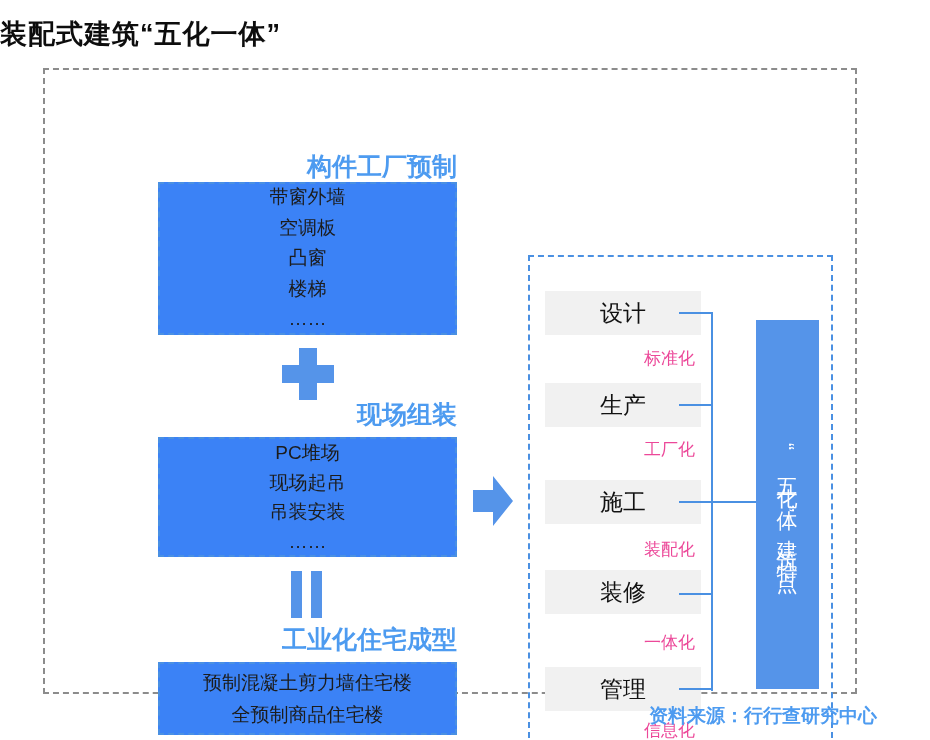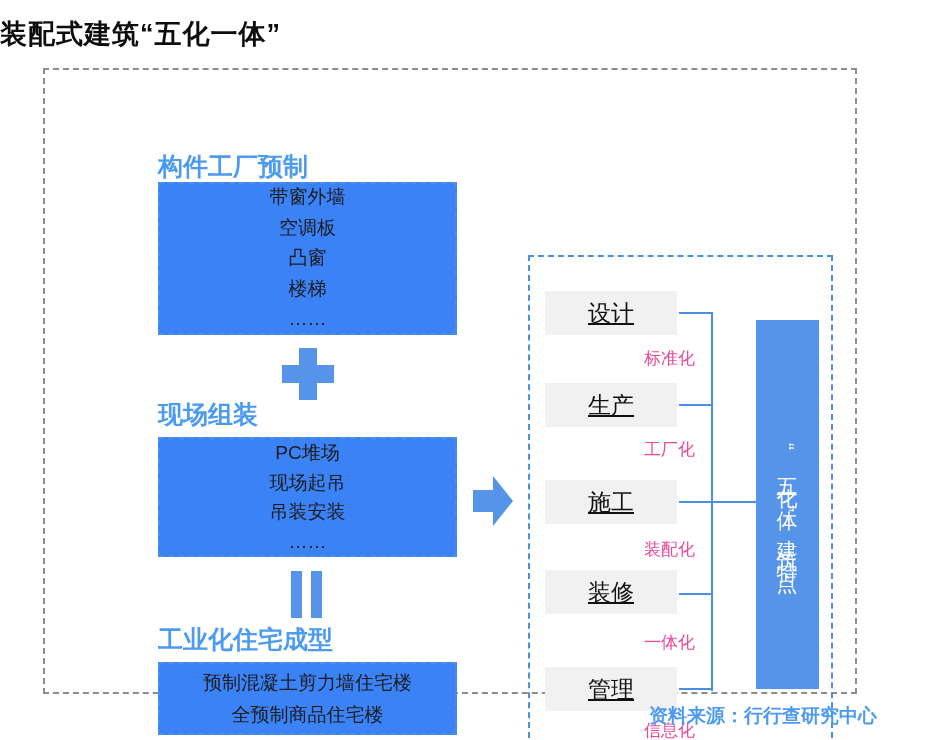--- a/index.html
+++ b/index.html
@@ -8,21 +8,21 @@
 
   
   .title{position:absolute;top:16px;left:0;width:100%;text-align:left;
          font-size:27px;font-weight:bold;color:#0d0d0d;letter-spacing:1px;}
 
   
   .outer{position:absolute;left:43px;top:68px;width:814px;height:626px;
          border:2px dashed #8c8c8c;box-sizing:border-box;}
 
   
-  .sec-heading{position:absolute;left:113px;width:299px;text-align:left;
+  .sec-heading{position:absolute;left:113px;width:299px;text-align:right;
                font-size:25px;font-weight:bold;color:#4d9bf0;}
   .dash-box{position:absolute;left:113px;width:299px;box-sizing:border-box;
             border:2px dashed #4a90e2;display:flex;flex-direction:column;
             justify-content:center;align-items:center;background:#3b82f6;}
   .dash-box .item{font-size:19px;color:#1c1c1c;text-align:center;}
   .box-1{top:112px;height:153px;}  .box-1 .item{line-height:30.5px;}
   .box-2{top:367px;height:120px;}  .box-2 .item{line-height:29.5px;}
   .box-3{top:592px;height:73px;}   .box-3 .item{line-height:32px;}
   .h-1{top:80px;} .h-2{top:328px;} .h-3{top:553px;}
 
@@ -35,23 +35,23 @@
   .equals{position:absolute;left:246px;top:501px;width:32px;height:47px;}
   .equals .eb{position:absolute;top:0;width:11px;height:47px;background:#5594e9;}
   .equals .eb1{left:0;} .equals .eb2{left:20px;}
 
   
   .arrow{position:absolute;left:428px;top:405px;}
 
   
   .right-panel{position:absolute;left:483px;top:185px;width:305px;height:493px;
                border:2px dashed #4a90e2;box-sizing:border-box;}
-  .stage-box{position:absolute;left:15px;width:132px;height:44px;background:#f1f1f1;
+  .stage-box{position:absolute;left:15px;width:156px;height:44px;background:#f1f1f1;
              display:flex;align-items:center;justify-content:center;
-             font-size:23px;color:#111;text-decoration:underline;}
+             font-size:23px;color:#111;}
   .stage-label{position:absolute;left:15px;width:150px;text-align:right;
                font-size:17px;color:#ec4899;}
   .vline{position:absolute;left:181px;top:57px;width:2px;height:377px;background:#4a90e2;}
   .stub{position:absolute;left:149px;width:34px;height:2px;background:#4a90e2;}
   .stub-mid{position:absolute;left:149px;width:77px;height:2px;background:#4a90e2;}
   .result-box{position:absolute;left:226px;top:63px;width:63px;height:369px;
               background:#5594e9;display:flex;align-items:center;justify-content:center;}
   .result-box span{writing-mode:vertical-rl;color:#ffffff;font-size:21px;
                    font-weight:500;letter-spacing:11px;line-height:63px;}
 

